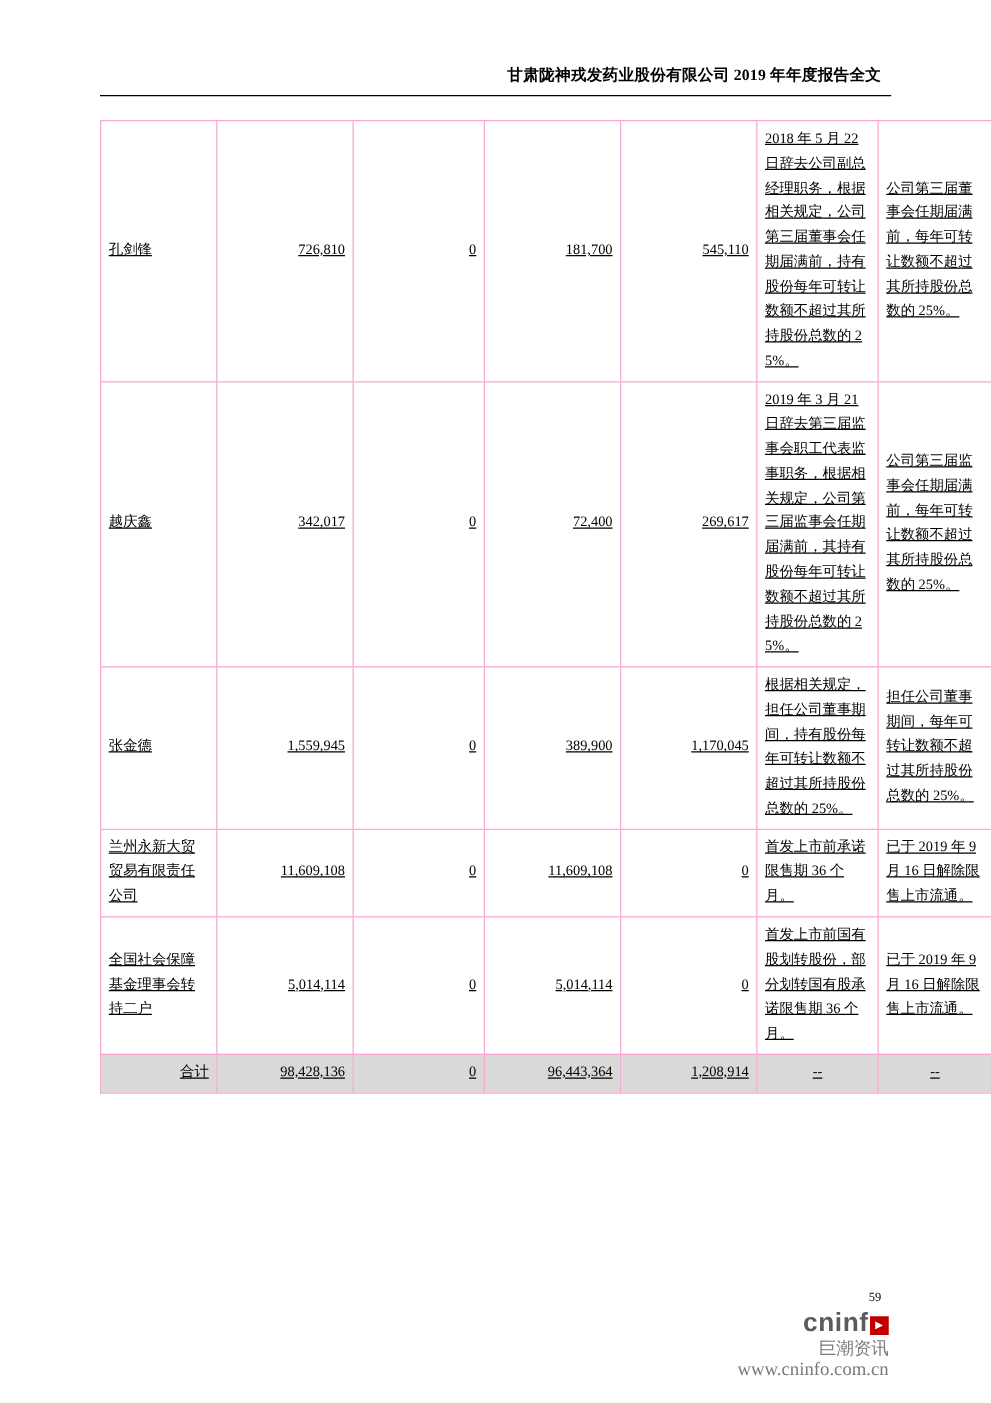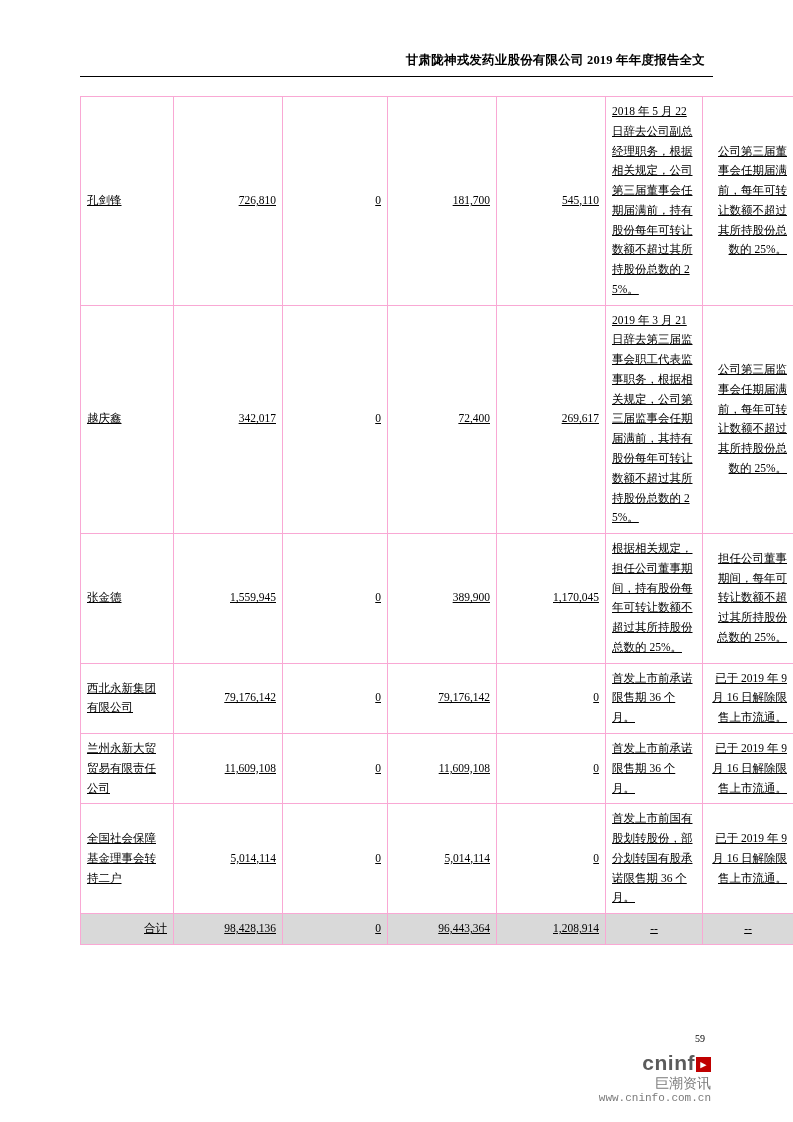--- a/index.html
+++ b/index.html
@@ -71,21 +71,21 @@
   td.num-narrow {
     text-align: right;
     width: 92px;
     white-space: nowrap;
   }
   td.note {
     text-align: left;
     width: 84px;
   }
   td.note2 {
-    text-align: right;
+    text-align: left;
     width: 78px;
   }
   tr.total td {
     background: #d9d9d9;
     text-align: right;
   }
   tr.total td.name,
   tr.total td.note,
   tr.total td.note2 {
     text-align: right;
@@ -130,22 +130,22 @@
     margin-left: 1px;
     font-weight: bold;
   }
   .footer-cn {
     font-family: "Liberation Sans", sans-serif;
     font-size: 14px;
     color: #7a7a7a;
     margin-top: 1px;
   }
   .footer-url {
-    font-family: Liberation Mono, monospace;
-    font-size: 11px;
+    font-family: Liberation Serif, serif;
+    font-size: 15px;
     color: #7a7a7a;
     margin-top: 1px;
   }
 </style>
 </head>
 <body>
 
 <div class="page">
 
   <div class="header">甘肃陇神戎发药业股份有限公司 2019 年年度报告全文</div>
@@ -173,29 +173,20 @@
           <td class="note2">公司第三届监事会任期届满前，每年可转让数额不超过其所持股份总数的 25%。</td>
         </tr>
         <tr>
           <td class="name">张金德</td>
           <td class="num">1,559,945</td>
           <td class="num-narrow">0</td>
           <td class="num">389,900</td>
           <td class="num">1,170,045</td>
           <td class="note">根据相关规定，担任公司董事期间，持有股份每年可转让数额不超过其所持股份总数的 25%。</td>
           <td class="note2">担任公司董事期间，每年可转让数额不超过其所持股份总数的 25%。</td>
-        </tr>
-        <tr>
-          <td class="name">西北永新集团有限公司</td>
-          <td class="num">79,176,142</td>
-          <td class="num-narrow">0</td>
-          <td class="num">79,176,142</td>
-          <td class="num">0</td>
-          <td class="note">首发上市前承诺限售期 36 个月。</td>
-          <td class="note2">已于 2019 年 9 月 16 日解除限售上市流通。</td>
         </tr>
         <tr>
           <td class="name">兰州永新大贸贸易有限责任公司</td>
           <td class="num">11,609,108</td>
           <td class="num-narrow">0</td>
           <td class="num">11,609,108</td>
           <td class="num">0</td>
           <td class="note">首发上市前承诺限售期 36 个月。</td>
           <td class="note2">已于 2019 年 9 月 16 日解除限售上市流通。</td>
         </tr>

